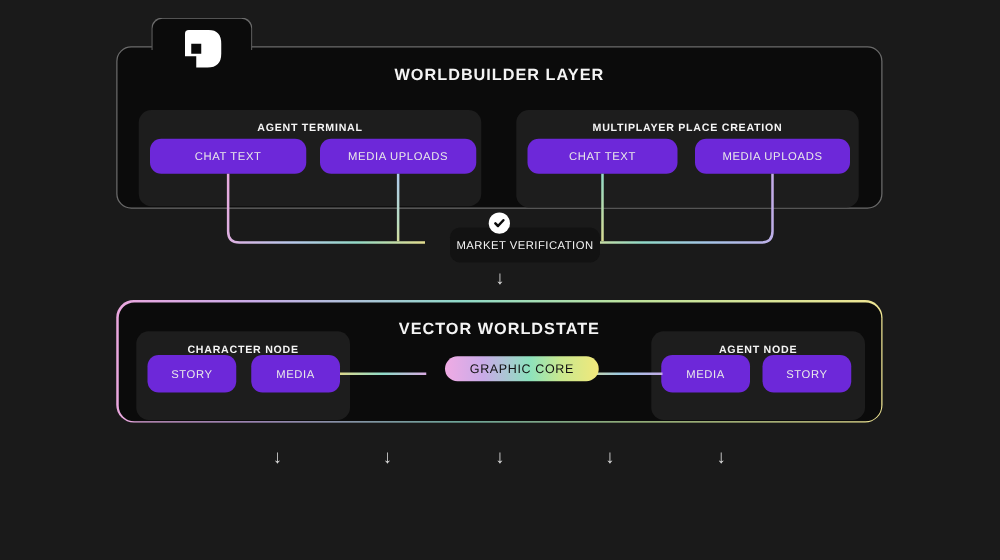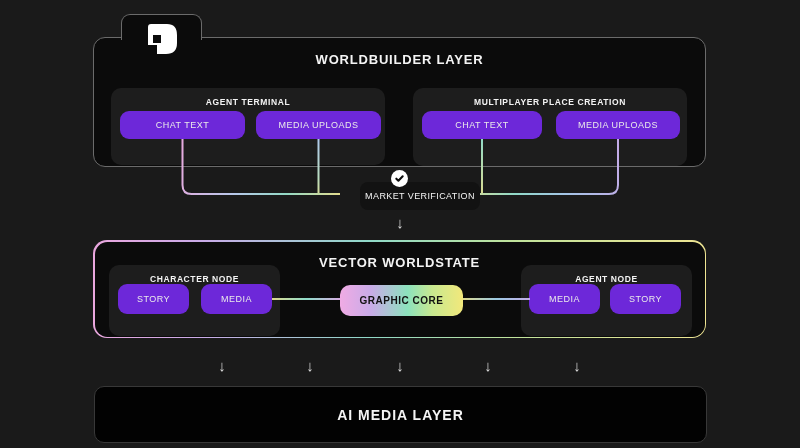--- a/index.html
+++ b/index.html
@@ -51,23 +51,23 @@
   .vw-inner{position:absolute;left:1.5px;top:1.5px;right:1.5px;bottom:1.5px;
     background:#0b0b0b;border-radius:12.5px;}
   .vw-title{left:93px;top:255px;width:613px;font-size:13px;font-weight:700;
     letter-spacing:.8px;z-index:4;}
   .char-panel{left:109px;top:253px;width:171px;height:71px;}
   .place-panel{left:521px;top:253px;width:171px;height:71px;}
   .btn-story-l{left:118px;top:284px;width:71px;}
   .btn-media-l{left:201px;top:284px;width:71px;}
   .btn-media-r{left:529px;top:284px;width:71px;}
   .btn-story-r{left:610px;top:284px;width:71px;}
-  .graphic-core{left:340px;top:285px;width:123px;height:31px;border-radius:10px;
+  .graphic-core{left:356px;top:285px;width:123px;height:20px;border-radius:10px;
     background:linear-gradient(90deg,#f0abe4 0%,#c9abe8 25%,#8ce2bd 55%,#c8e88f 75%,#f2e87b 100%);
-    color:#111;font-size:10px;font-weight:700;letter-spacing:.5px;z-index:7;}
+    color:#111;font-size:10px;font-weight:400;letter-spacing:.5px;z-index:7;}
 
   
   .arrow-row span{position:absolute;top:358px;width:20px;text-align:center;
     color:#dcdcdc;font-size:15px;line-height:1;}
   .ai-box{left:94px;top:386px;width:613px;height:57px;background:#020202;
     border:1.5px solid #383838;border-radius:10px;box-sizing:border-box;
     font-size:14px;font-weight:700;letter-spacing:1px;z-index:2;}
 </style>
 </head>
 <body>
@@ -166,15 +166,14 @@
   <div class="abs center-text pill pill-sm btn-story-r">STORY</div>
 
   <div class="arrow-row">
     <span style="left:212px">↓</span>
     <span style="left:300px">↓</span>
     <span style="left:390px">↓</span>
     <span style="left:478px">↓</span>
     <span style="left:567px">↓</span>
   </div>
 
-  <div class="abs center-text ai-box">AI MEDIA LAYER</div>
 
 </div>
 
 </body></html>

